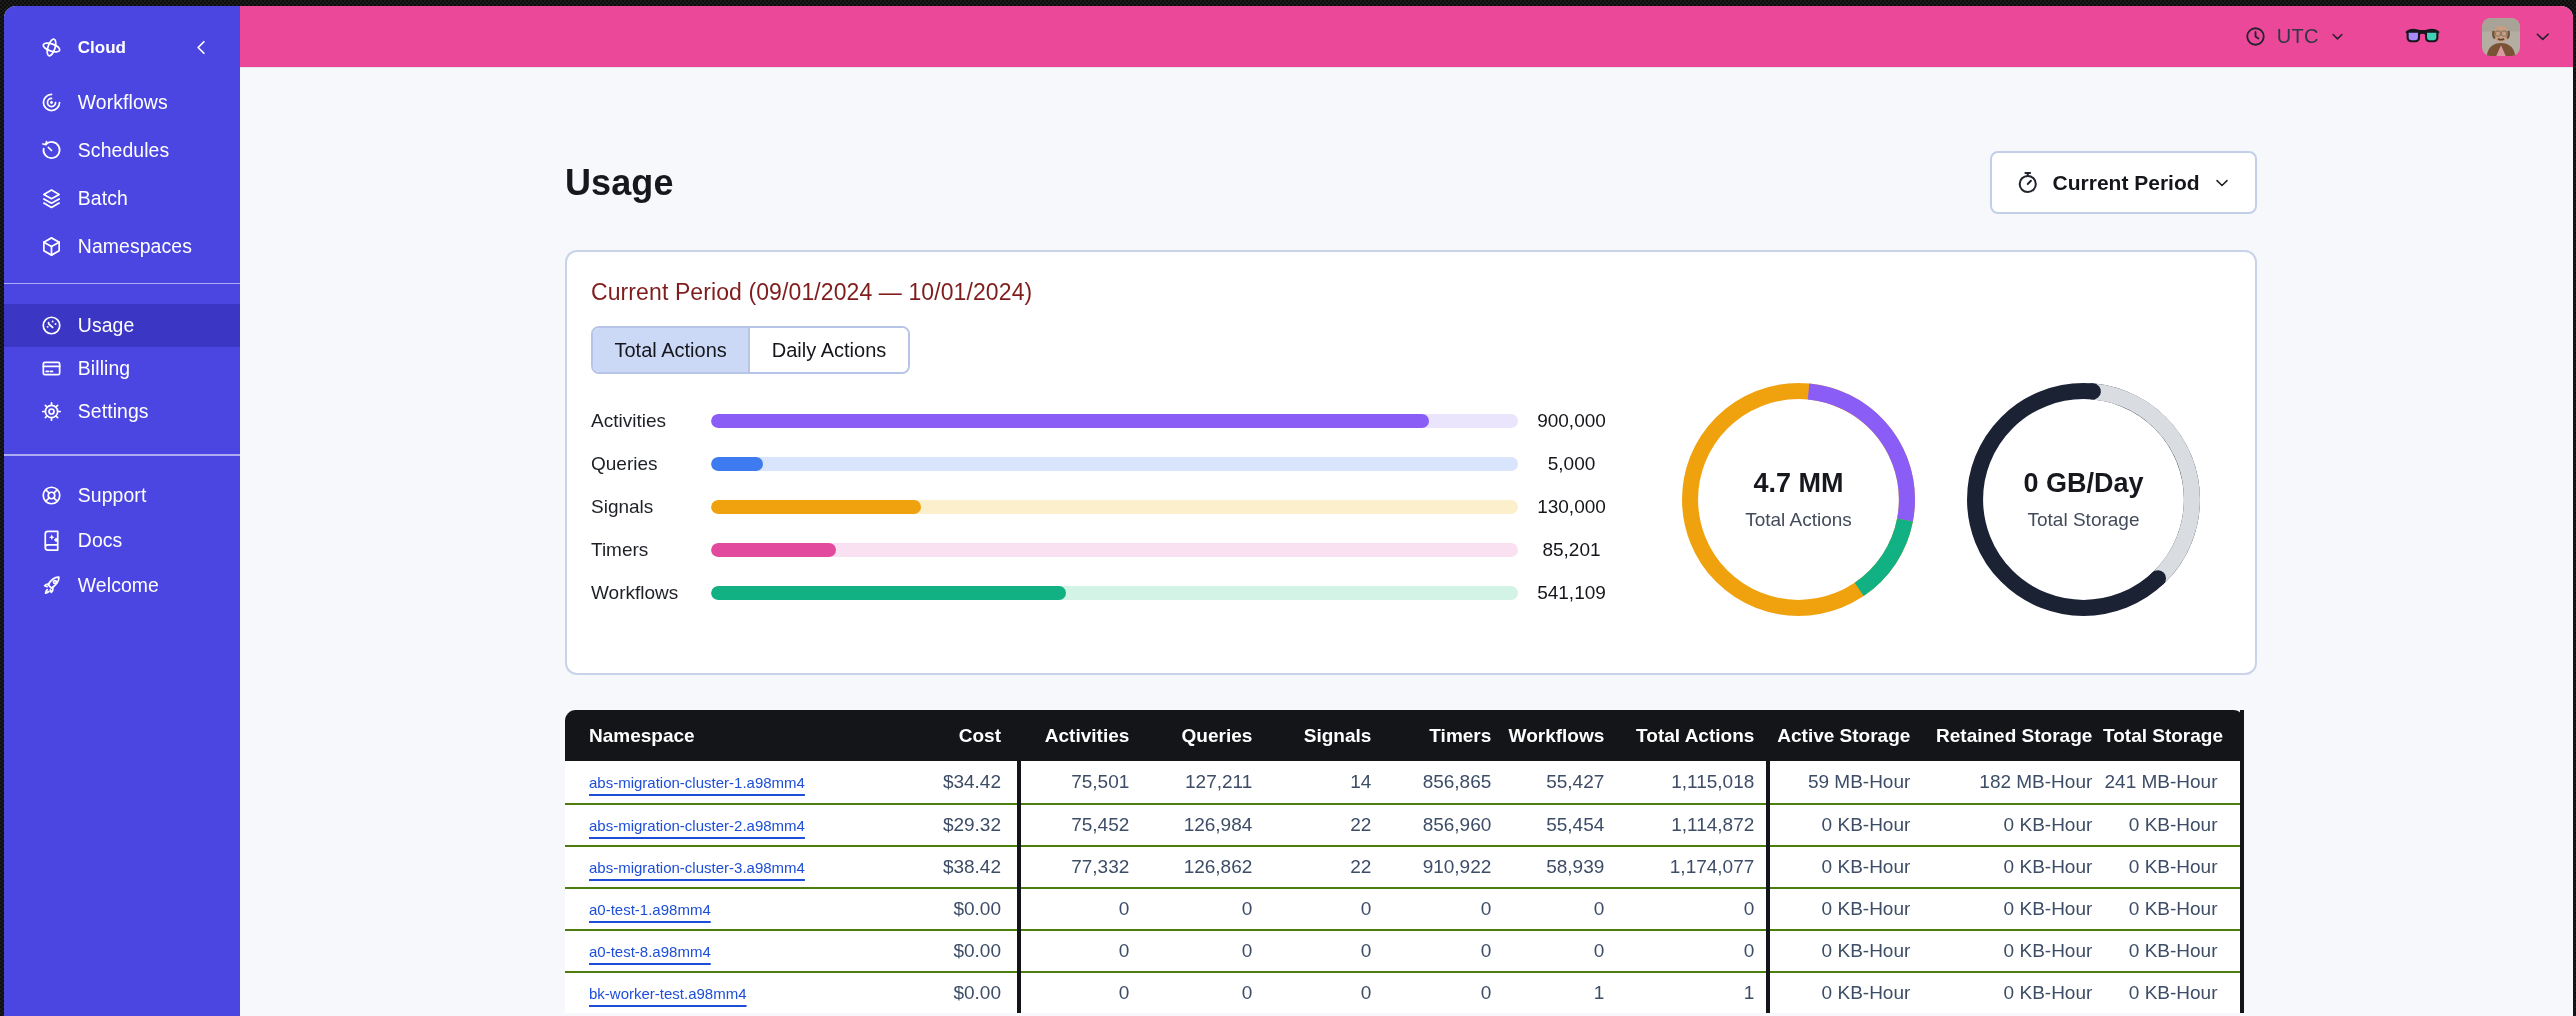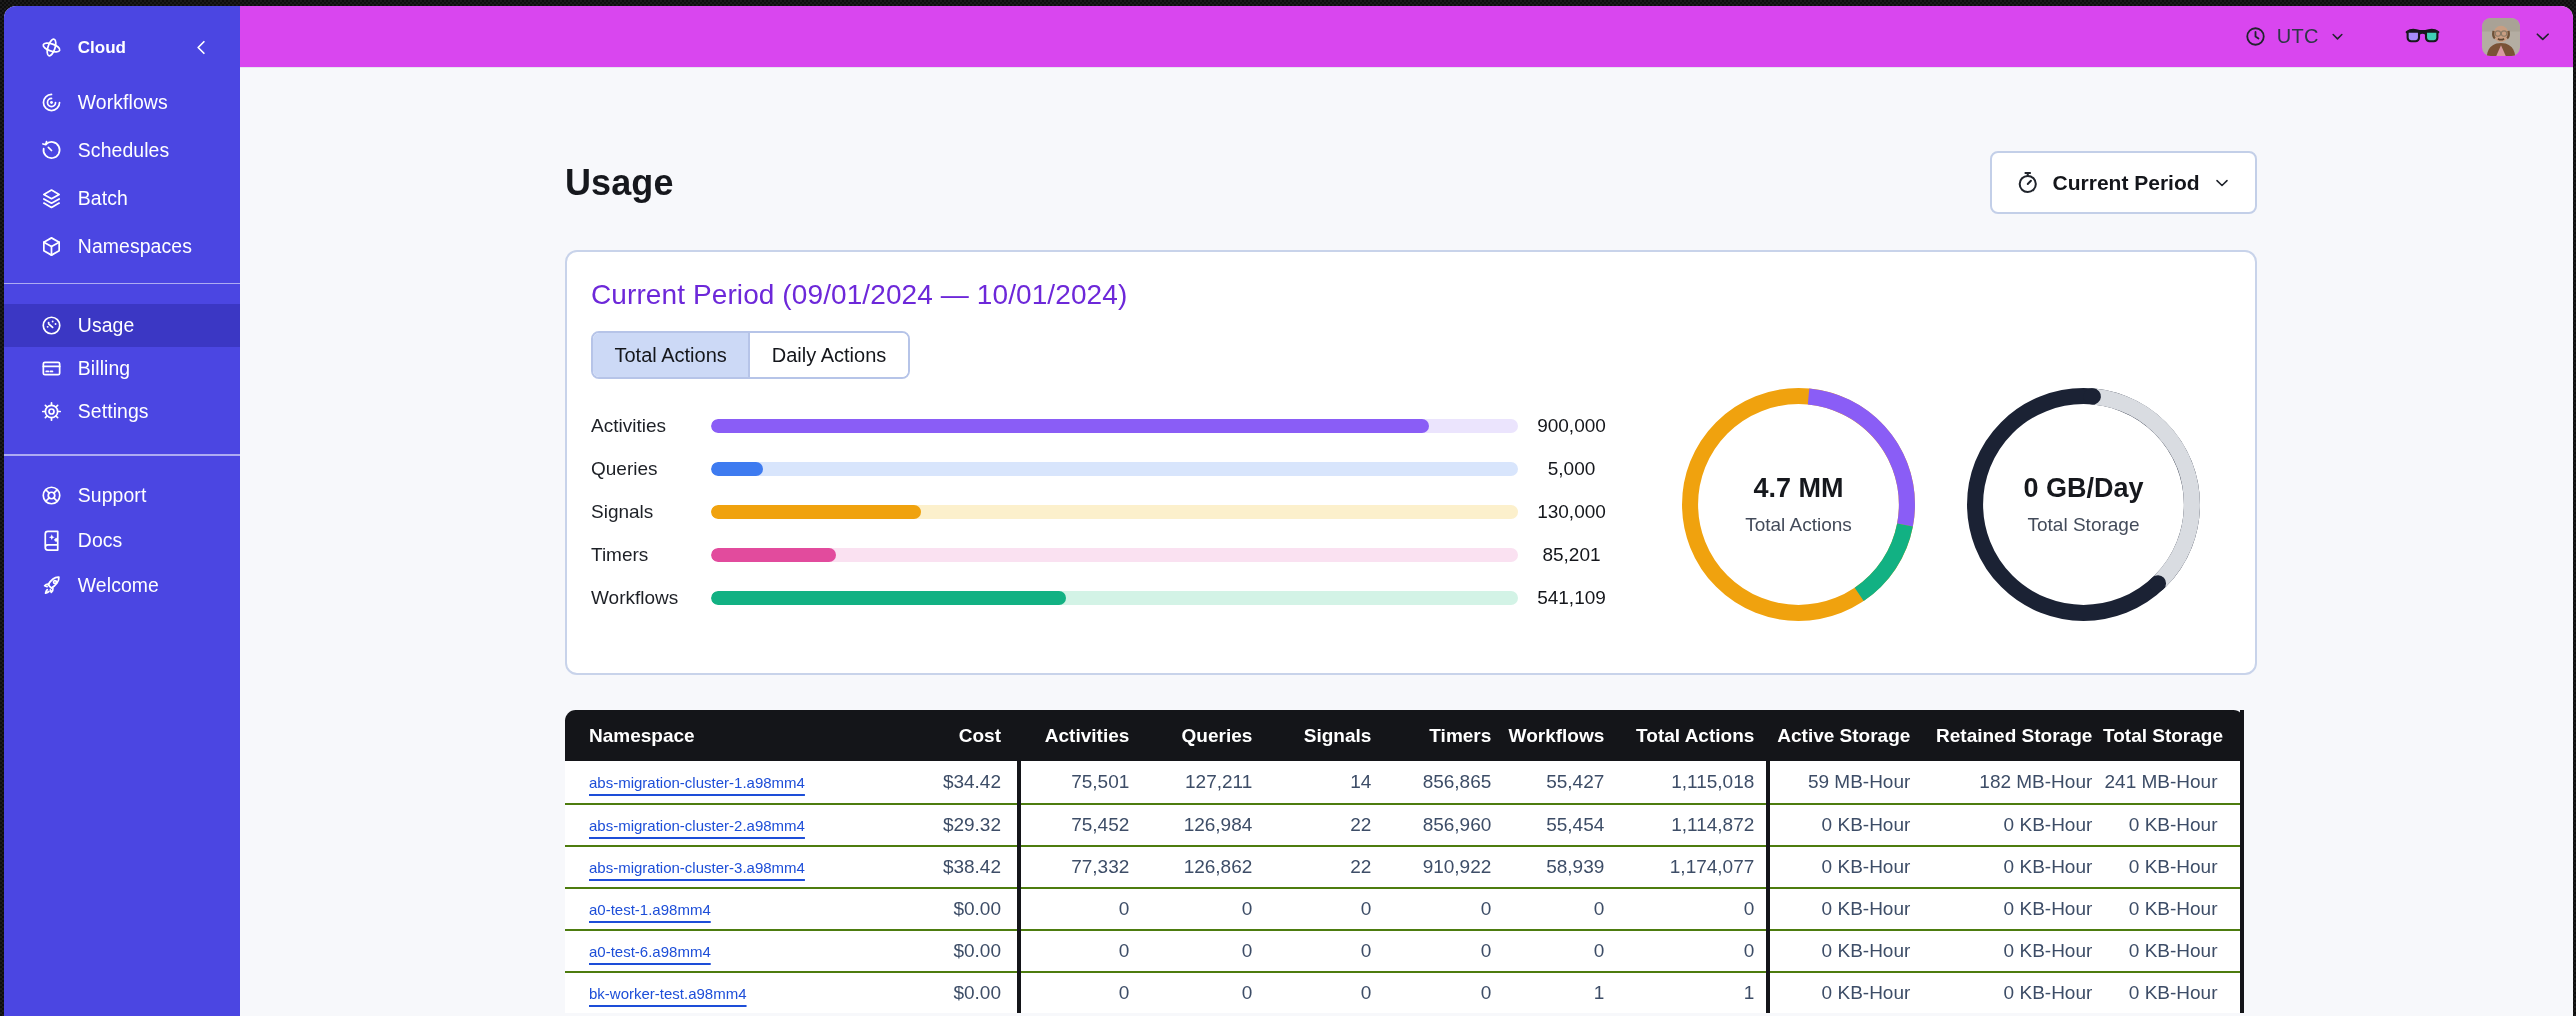--- a/index.html
+++ b/index.html
@@ -31,21 +31,21 @@
   .nav-account .sb-item { height:43px; }
   .sb-item.selected { background:#3b37c4; }
   .nav-footer { margin-top:17.4px; }
   .nav-footer .sb-item { height:45px; }
   .sb-icon { width:24px; height:24px; flex:0 0 24px; display:flex; align-items:center; justify-content:center; }
   .sb-icon svg { width:23px; height:23px; }
   .collapse-btn { width:23px; height:23px; cursor:pointer; }
   
   .main { flex:1; display:flex; flex-direction:column; min-width:0; }
   .topbar {
-    height:62px; background:#d946ef; border-bottom:1.3px solid #e4e7ee;
+    height:62px; background:#ec4899; border-bottom:1.3px solid #e4e7ee;
     display:flex; align-items:center; justify-content:flex-end; padding-right:19px; gap:0;
   }
   .tz-picker { display:flex; align-items:center; gap:9.4px; cursor:pointer; }
   .tz-picker .tz-label { font-size:20px; font-weight:500; color:#2f3847; letter-spacing:0.3px; }
   .glasses-btn { margin-left:58px; cursor:pointer; display:flex; align-items:center; }
   .avatar { margin-left:42px; width:38px; height:38px; border-radius:8.7px; overflow:hidden; cursor:pointer; flex:0 0 38px; }
   .user-caret { margin-left:12px; cursor:pointer; display:flex; align-items:center; }
   .content { flex:1; padding:0 316px 0 325px; overflow:hidden; }
   
   .page-head { height:63px; margin-top:83px; display:flex; align-items:center; justify-content:space-between; }
@@ -54,21 +54,21 @@
     height:63px; background:#fff; border:2px solid #c3cfe8; border-radius:8px;
     display:flex; align-items:center; gap:12px; padding:0 23px; cursor:pointer;
     font-family:inherit;
   }
   .period-btn .label { font-size:21px; font-weight:600; color:#14161b; }
   
   .panel {
     margin-top:36px; background:#fff; border:2px solid #c8d3ea; border-radius:12px;
     height:425px; padding:27px 24px 0 24px;
   }
-  .panel-title { font-size:28px; font-weight:500; color:#6d28d9; letter-spacing:0.1px; }
+  .panel-title { font-size:23px; font-weight:500; color:#7f1d1d; letter-spacing:0.1px; }
   .tabs { display:inline-flex; border:2px solid #b6c4e8; border-radius:8px; overflow:hidden; background:#fff; margin-top:20px; }
   .tab { height:44px; line-height:44px; padding:0 21.5px; font-size:20px; font-weight:500; color:#14161b; cursor:pointer; background:#fff; }
   .tab + .tab { border-left:2px solid #b6c4e8; }
   .tab.selected { background:#ccd9f6; }
   
   .charts-row { display:flex; margin-top:39px; }
   .bars { width:1035px; flex:0 0 1035px; }
   .bar-row { display:flex; align-items:center; height:16px; margin-bottom:27px; }
   .bar-label { width:120px; font-size:19px; color:#1d2026; }
   .bar-track { width:807px; height:14.8px; border-radius:7.4px; position:relative; overflow:hidden; }
@@ -452,21 +452,21 @@
           <div class="td mono c-num">0</div>
           <div class="td mono c-num">0</div>
           <div class="td mono c-num">0</div>
             <div></div>
           <div class="td mono c-num">0 KB-Hour</div>
           <div class="td mono c-num">0 KB-Hour</div>
           <div class="td mono c-last">0 KB-Hour</div>
         </div>
 
         <div class="t-grid t-row">
-          <div class="td c-left"><a class="ns-link">a0-test-6.a98mm4</a></div>
+          <div class="td c-left"><a class="ns-link">a0-test-8.a98mm4</a></div>
           <div class="td mono c-cost">$0.00</div>
             <div></div>
           <div class="td mono c-num">0</div>
           <div class="td mono c-num">0</div>
           <div class="td mono c-num">0</div>
           <div class="td mono c-num">0</div>
           <div class="td mono c-num">0</div>
           <div class="td mono c-num">0</div>
             <div></div>
           <div class="td mono c-num">0 KB-Hour</div>

